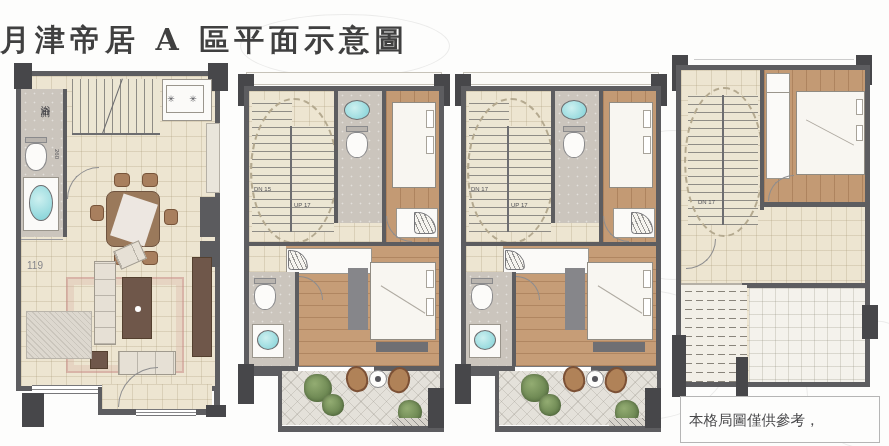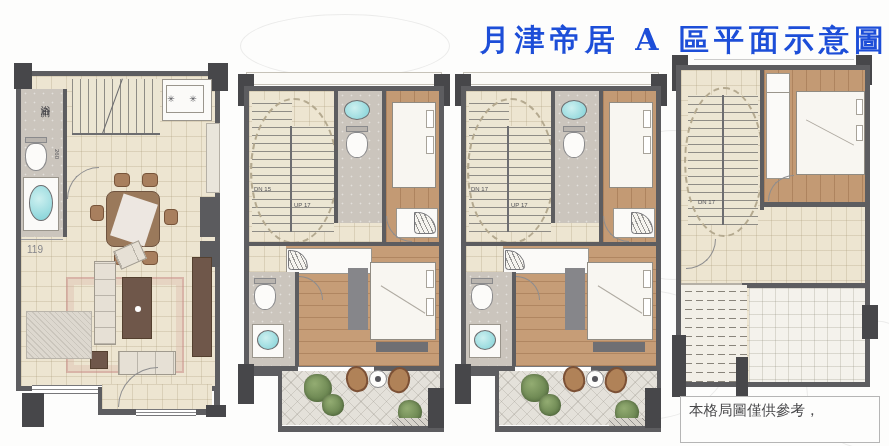--- a/index.html
+++ b/index.html
@@ -1,20 +1,20 @@
 <!DOCTYPE html>
 <html><head>
 <meta charset="utf-8">
 <style>
   html,body{margin:0;padding:0;background:#ffffff;}
   .canvas{position:relative;width:889px;height:446px;background:#fdfdfc;overflow:hidden;
           font-family:"Liberation Sans",sans-serif;}
   .p{position:absolute;box-sizing:border-box;}
-  .title{left:0;right:0;top:20px;text-align:right;font-family:"DejaVu Serif",serif;
-         font-weight:700;font-size:30px;color:#1d4ed8;letter-spacing:5px;}
+  .title{left:0;right:0;top:20px;text-align:left;font-family:"DejaVu Serif",serif;
+         font-weight:700;font-size:30px;color:#404040;letter-spacing:5px;}
   .wm{border:1px solid rgba(140,140,140,.16);border-radius:50%;}
   .wall{background:#5d5d60;}
   .col{background:#47474a;}
   .wl{border:5px solid #5d5d60;}
   .tile{background-color:#ede5d1;background-image:
         linear-gradient(rgba(170,155,120,.28) 1px,transparent 1px),
         linear-gradient(90deg,rgba(170,155,120,.28) 1px,transparent 1px);background-size:15px 15px;}
   .terr{background-color:#f4f2ec;background-image:
         linear-gradient(rgba(150,145,130,.28) 1px,transparent 1px),
         linear-gradient(90deg,rgba(150,145,130,.28) 1px,transparent 1px);background-size:13px 13px;}
@@ -50,25 +50,25 @@
   .oval-dash{border:2px dashed #b4a98f;border-radius:50%;}
   .fan{border:1px solid #76767a;border-radius:0 100% 20% 20%;background:
        repeating-linear-gradient(65deg,rgba(60,60,60,.5) 0 1px,transparent 1px 4px),#f6f4ef;}
   .arc-tl{border-top:1px solid #8d8d8f;border-left:1px solid #8d8d8f;border-top-left-radius:100%;}
   .arc-tr{border-top:1px solid #8d8d8f;border-right:1px solid #8d8d8f;border-top-right-radius:100%;}
   .arc-bl{border-bottom:1px solid #8d8d8f;border-left:1px solid #8d8d8f;border-bottom-left-radius:100%;}
   .arc-br{border-bottom:1px solid #8d8d8f;border-right:1px solid #8d8d8f;border-bottom-right-radius:100%;}
   .win{background:linear-gradient(#ffffff 42%,#88888a 42%,#88888a 58%,#ffffff 58%);border-top:1px solid #77777a;border-bottom:1px solid #77777a;}
   .railing{background:#6d6d70;}
   .lbl{color:#55555a;font-size:6px;line-height:1;white-space:nowrap;z-index:6;}
-  .dim{color:#85858a;font-size:10px;line-height:1;white-space:nowrap;z-index:6;}
+  .dim{color:#85858a;font-size:10px;line-height:1;white-space:nowrap;z-index:6;margin-top:16px;}
   .vtext{writing-mode:vertical-rl;letter-spacing:2px;font-size:10px;color:#3f3f44;z-index:6;}
   .burners{display:flex;align-items:center;justify-content:center;font-size:9px;color:#55555a;letter-spacing:6px;}
   .note{border:1px solid #b5b5b5;background:#fdfdfc;color:#48484a;font-size:14.5px;line-height:1.45;
-        padding:3px 8px;font-family:"Liberation Serif",serif;}
+        padding:13px 8px;font-family:"Liberation Serif",serif;}
   .dot{background:#ffffff;border-radius:50%;}
   .ddot{background:#55555a;border-radius:50%;}
 </style>
 </head>
 <body>
 
 <div class="canvas">
 
   <div class="p wm" style="left:240px;top:14px;width:210px;height:64px;"></div>
   <div class="p wm" style="left:598px;top:130px;width:150px;height:150px;"></div>

